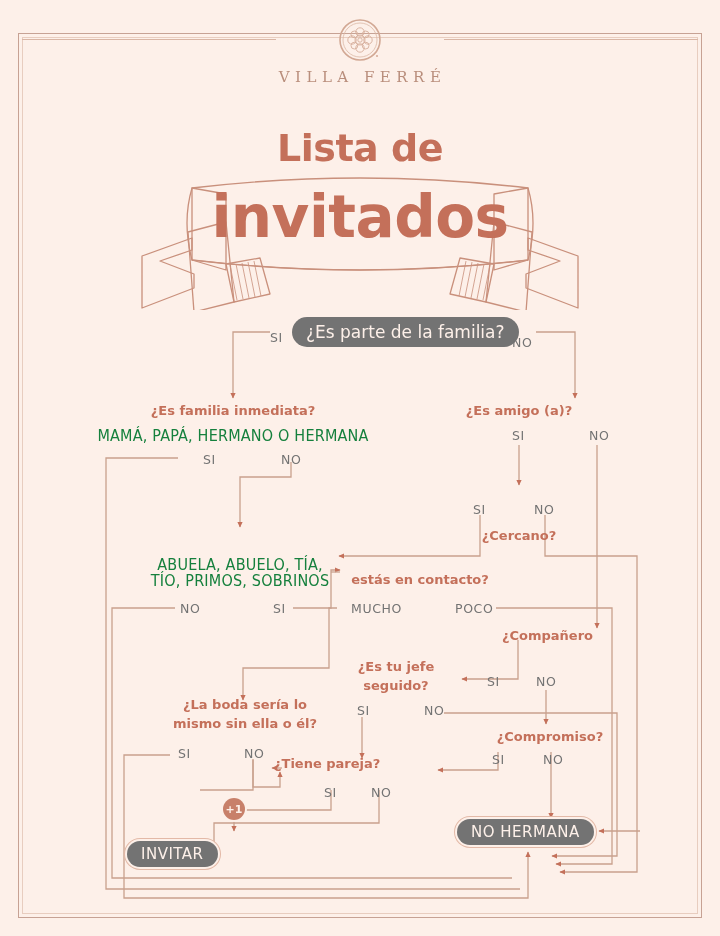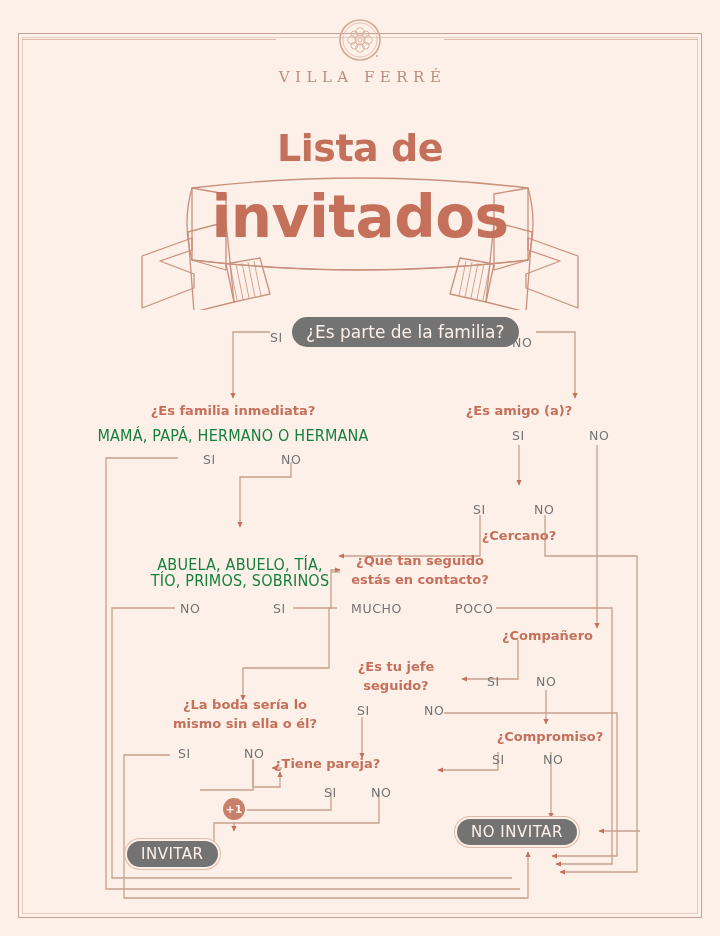--- a/index.html
+++ b/index.html
@@ -245,21 +245,20 @@
 
   <div class="nodeq" style="left:399px;top:481px;width:240px;margin-top:48px;">¿Cercano?</div>
   <div class="lbl" style="left:473px;top:502px;">SI</div>
   <div class="lbl" style="left:534px;top:502px;">NO</div>
 
   <div class="nodesub" style="left:120px;top:555px;width:240px;">ABUELA, ABUELO, TÍA,</div>
   <div class="nodesub" style="left:120px;top:571px;width:240px;">TÍO, PRIMOS, SOBRINOS</div>
   <div class="lbl" style="left:180px;top:601px;">NO</div>
   <div class="lbl" style="left:273px;top:601px;">SI</div>
 
-  <div class="nodeq" style="left:330px;top:554px;width:180px;">¿Qué tan seguido</div>
   <div class="nodeq" style="left:330px;top:573px;width:180px;">estás en contacto?</div>
   <div class="lbl" style="left:351px;top:601px;">MUCHO</div>
   <div class="lbl" style="left:455px;top:601px;">POCO</div>
 
   <div class="nodeq" style="left:465px;top:629px;width:165px;">¿Compañero</div>
   <div class="lbl" style="left:487px;top:674px;">SI</div>
   <div class="lbl" style="left:536px;top:674px;">NO</div>
 
   <div class="nodeq" style="left:330px;top:660px;width:132px;">¿Es tu jefe</div>
   <div class="nodeq" style="left:330px;top:679px;width:132px;">seguido?</div>
@@ -275,15 +274,15 @@
   <div class="lbl" style="left:492px;top:752px;">SI</div>
   <div class="lbl" style="left:543px;top:752px;">NO</div>
 
   <div class="nodeq" style="left:274px;top:757px;width:170px;text-align:left;">¿Tiene pareja?</div>
   <div class="lbl" style="left:324px;top:785px;">SI</div>
   <div class="lbl" style="left:371px;top:785px;">NO</div>
 
   <div class="plusone" style="left:223px;top:798px;">+1</div>
 
   <div class="pill pill-res" style="left:127px;top:841px;border-radius:13px;">INVITAR</div>
-  <div class="pill pill-res" style="left:457px;top:819px;">NO INVITAR</div>
+  <div class="pill pill-res" style="left:457px;top:819px;">NO HERMANA</div>
 
 </div>
 
 </body></html>

